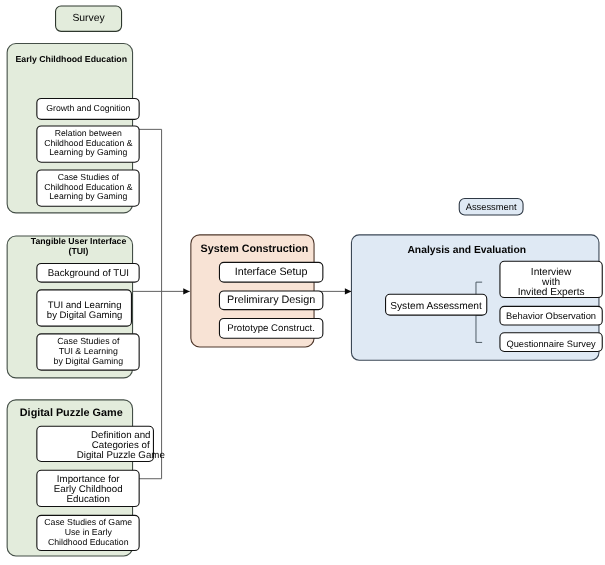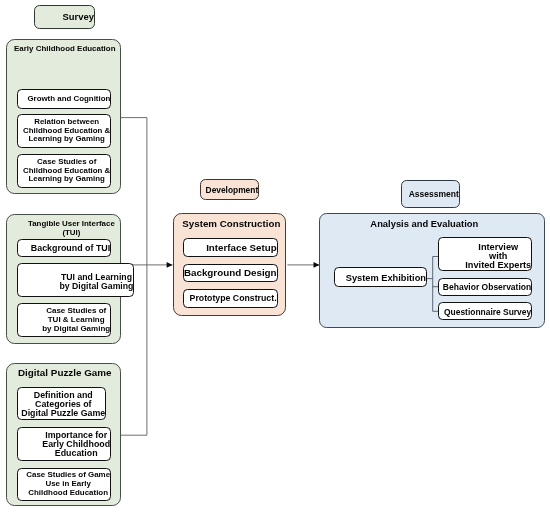--- a/index.html
+++ b/index.html
@@ -1,27 +1,27 @@
 <!DOCTYPE html>
 <html><head>
 <meta charset="utf-8">
 <style>
   html,body{margin:0;padding:0;background:#ffffff;}
   body{width:550px;height:514px;font-family:"Liberation Sans",sans-serif;position:relative;overflow:hidden;}
   #stage{position:absolute;left:0;top:0;width:550px;height:514px;}
-  .box{position:absolute;box-sizing:border-box;display:flex;align-items:center;justify-content:flex-end;text-align:center;font-weight:bold;color:#050505;}
+  .box{position:absolute;box-sizing:border-box;display:flex;align-items:center;justify-content:center;text-align:center;font-weight:normal;color:#050505;margin-left:16px;}
   .box > span{white-space:pre;display:block;}
   .grp{position:absolute;box-sizing:border-box;border:1.4px solid #444f47;border-radius:8.5px;background:#e3ecdc;}
   .grp.peach{border-color:#4f382c;background:#f8e3d5;}
   .grp.blue{border-color:#3c4856;background:#dfe9f4;}
   .leaf{border:1.6px solid #111;border-radius:4.5px;background:#ffffff;}
   .phase{border:1.7px solid #2e382e;border-radius:5.5px;background:#e3ecdc;}
   .phase.peach{border-color:#45332a;background:#f8e3d5;}
   .phase.blue{border-color:#2f3945;background:#dfe9f4;}
-  .gtitle{position:absolute;box-sizing:border-box;display:flex;align-items:flex-start;justify-content:center;
+  .gtitle{position:absolute;box-sizing:border-box;display:flex;align-items:flex-end;justify-content:center;
           text-align:center;font-weight:bold;color:#050505;}
   svg#links{position:absolute;left:0;top:0;width:550px;height:514px;}
 </style>
 </head>
 <body>
 
 <div id="stage">
 
   <div class="grp" style="left:6.4px;top:39.3px;width:114.2px;height:154.3px;"></div>
 
@@ -46,24 +46,21 @@
       <path d="M432.7 286.7 L438.3 286.7"></path>
       <path d="M432.7 311.3 L438.3 311.3"></path>
     </g>
     <polygon points="166.6,262.1 172.5,264.9 166.6,267.7" fill="#0a0a0a"></polygon>
     <polygon points="313.5,262.1 319.5,264.9 313.5,267.7" fill="#0a0a0a"></polygon>
   </svg>
 
   <div class="box phase" style="left:34.1px;top:5.4px;width:60.8px;height:23.2px;font-size:9.45px;">
     <span>Survey</span>
   </div>
-  <div class="box phase peach" style="left:200.3px;top:179.4px;width:58.9px;height:21px;font-size:8.4px;">
-    <span>Development</span>
-  </div>
-  <div class="box phase blue" style="left:401.2px;top:179.6px;width:58.6px;height:28px;font-size:8.5px;">
+  <div class="box phase blue" style="left:401.2px;top:179.6px;width:58.6px;height:16px;font-size:8.5px;">
     <span>Assessment</span>
   </div>
 
   <div class="gtitle" style="left:7.7px;top:43.7px;width:114.2px;height:14px;font-size:7.95px;">
     <span>Early Childhood Education</span>
   </div>
   <div class="box leaf" style="left:17.3px;top:89.2px;width:94px;height:19.4px;font-size:7.9px;">
     <span>Growth and Cognition</span>
   </div>
   <div class="box leaf" style="left:17.3px;top:113.8px;width:94px;height:34px;font-size:7.9px;line-height:8.25px;">
@@ -76,34 +73,34 @@
 Childhood Education &amp;
 Learning by Gaming</span>
   </div>
 
   <div class="gtitle" style="left:8.3px;top:218.5px;width:114.2px;height:14px;font-size:7.91px;padding-left:12px;">
     <span>Tangible User Interface (TUI)</span>
   </div>
   <div class="box leaf" style="left:17.4px;top:239.4px;width:93.8px;height:17.8px;font-size:8.9px;">
     <span>Background of TUI</span>
   </div>
-  <div class="box leaf" style="left:17.4px;top:263.1px;width:117px;height:34.4px;font-size:8.7px;line-height:8.9px;padding-top:3.4px;">
+  <div class="box leaf" style="left:17.4px;top:263.1px;width:87px;height:34.4px;font-size:8.7px;line-height:8.9px;padding-top:3.4px;">
     <span>TUI and Learning
 by Digital Gaming</span>
   </div>
   <div class="box leaf" style="left:17.4px;top:303.4px;width:93.8px;height:34px;font-size:8px;line-height:8.7px;">
     <span>Case Studies of
 TUI &amp; Learning
 by Digital Gaming</span>
   </div>
 
   <div class="gtitle" style="left:7.7px;top:367.3px;width:114.2px;height:14px;font-size:9.85px;">
     <span>Digital Puzzle Game</span>
   </div>
-  <div class="box leaf" style="left:17.3px;top:387px;width:89px;height:33.2px;font-size:8.85px;line-height:8.8px;padding-top:1.6px;padding-left:46px;">
+  <div class="box leaf" style="left:17.3px;top:387px;width:107px;height:33.2px;font-size:8.85px;line-height:8.8px;padding-top:1.6px;padding-left:46px;">
     <span>Definition and
 Categories of
 Digital Puzzle Game</span>
   </div>
   <div class="box leaf" style="left:17.3px;top:467.6px;width:93.8px;height:33.2px;font-size:7.95px;line-height:8.7px;">
     <span>Case Studies of Game
 Use in Early
 Childhood Education</span>
   </div>
   <div class="box leaf" style="left:17.3px;top:427.2px;width:93.8px;height:33.4px;font-size:8.85px;line-height:8.8px;padding-top:1.6px;">
@@ -112,31 +109,31 @@
 Education</span>
   </div>
 
   <div class="gtitle" style="left:174.3px;top:218.1px;width:114.1px;height:14px;font-size:9.75px;">
     <span>System Construction</span>
   </div>
   <div class="box leaf" style="left:183.3px;top:238.4px;width:94.3px;height:18.9px;font-size:9.75px;">
     <span>Interface Setup</span>
   </div>
   <div class="box leaf" style="left:183.3px;top:263.7px;width:94.3px;height:18.4px;font-size:9.82px;">
-    <span>Background Design</span>
+    <span>Prelimirary Design</span>
   </div>
   <div class="box leaf" style="left:183.3px;top:288.8px;width:94.3px;height:19px;font-size:8.75px;">
     <span>Prototype Construct.</span>
   </div>
 
   <div class="gtitle" style="left:319.3px;top:218.2px;width:210px;height:14px;font-size:9.4px;">
     <span>Analysis and Evaluation</span>
   </div>
   <div class="box leaf" style="left:333.8px;top:267.2px;width:93.2px;height:19.7px;font-size:9.25px;padding-top:1.5px;">
-    <span>System Exhibition</span>
+    <span>System Assessment</span>
   </div>
   <div class="box leaf" style="left:437.8px;top:237.4px;width:94.4px;height:33.2px;font-size:9.2px;line-height:8.7px;padding-top:5px;">
     <span>Interview
 with
 Invited Experts</span>
   </div>
   <div class="box leaf" style="left:437.8px;top:302.2px;width:94.4px;height:18.2px;font-size:8.45px;padding-top:1px;">
     <span>Questionnaire Survey</span>
   </div>
   <div class="box leaf" style="left:437.8px;top:277.6px;width:94.4px;height:18.2px;font-size:8.5px;">

